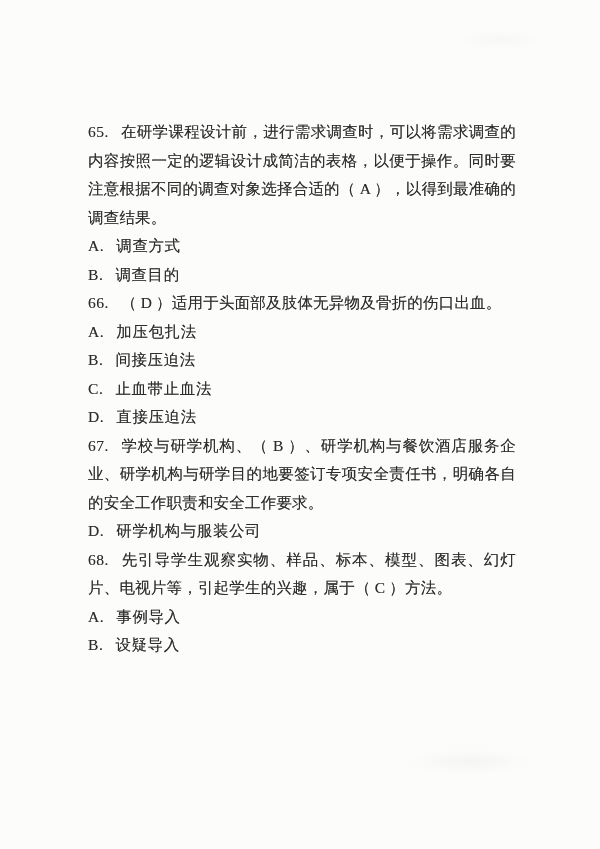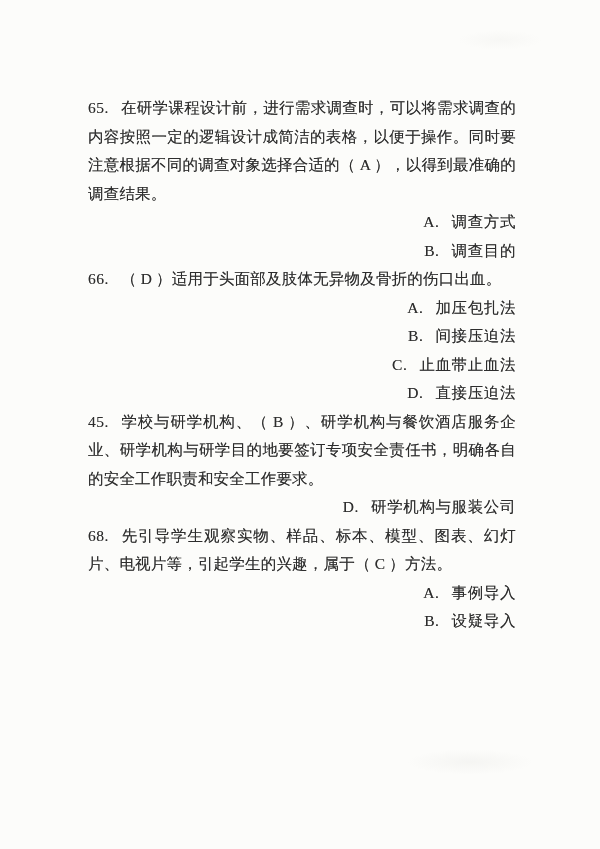--- a/index.html
+++ b/index.html
@@ -9,32 +9,31 @@
   }
   .page {
     position: relative;
     width: 600px;
     height: 849px;
     box-sizing: border-box;
     background:
       radial-gradient(ellipse 90px 18px at 470px 762px, rgba(180,180,175,0.10), rgba(0,0,0,0) 70%),
       radial-gradient(ellipse 60px 14px at 500px 40px, rgba(190,190,185,0.08), rgba(0,0,0,0) 70%),
       #fcfcfa;
-    padding: 94px 84px 0 88px;
+    padding: 118px 84px 0 88px;
     font-family: "Liberation Serif", serif;
     color: #2d2d2d;
     font-size: 15.5px;
     line-height: 28.5px;
     overflow: hidden;
   }
   .question { margin: 0; }
   p {
     margin: 0;
     text-shadow: 0 0 0.6px rgba(45,45,45,0.55);
-    text-align: right;
   }
   .stem {
     text-align: justify;
     letter-spacing: 0.2px;
   }
   .qnum {
     margin-right: 12px;
     letter-spacing: 0.5px;
   }
   .option { letter-spacing: 0.6px; }
@@ -53,21 +52,21 @@
 
   <section class="question">
     <p class="stem"><span class="qnum">66.</span><span>（ D ）适用于头面部及肢体无异物及骨折的伤口出血。</span></p>
     <p class="option"><span class="olabel">A.</span><span class="otext">加压包扎法</span></p>
     <p class="option"><span class="olabel">B.</span><span class="otext">间接压迫法</span></p>
     <p class="option"><span class="olabel">C.</span><span class="otext">止血带止血法</span></p>
     <p class="option"><span class="olabel">D.</span><span class="otext">直接压迫法</span></p>
   </section>
 
   <section class="question">
-    <p class="stem"><span class="qnum">45.</span><span>学校与研学机构、（ B ）、研学机构与餐饮酒店服务企业、研学机构与研学目的地要签订专项安全责任书，明确各自的安全工作职责和安全工作要求。</span></p>
+    <p class="stem"><span class="qnum">67.</span><span>学校与研学机构、（ B ）、研学机构与餐饮酒店服务企业、研学机构与研学目的地要签订专项安全责任书，明确各自的安全工作职责和安全工作要求。</span></p>
     <p class="option"><span class="olabel">D.</span><span class="otext">研学机构与服装公司</span></p>
   </section>
 
   <section class="question">
     <p class="stem"><span class="qnum">68.</span><span>先引导学生观察实物、样品、标本、模型、图表、幻灯片、电视片等，引起学生的兴趣，属于（ C ）方法。</span></p>
     <p class="option"><span class="olabel">A.</span><span class="otext">事例导入</span></p>
     <p class="option"><span class="olabel">B.</span><span class="otext">设疑导入</span></p>
   </section>
 
 </div>

